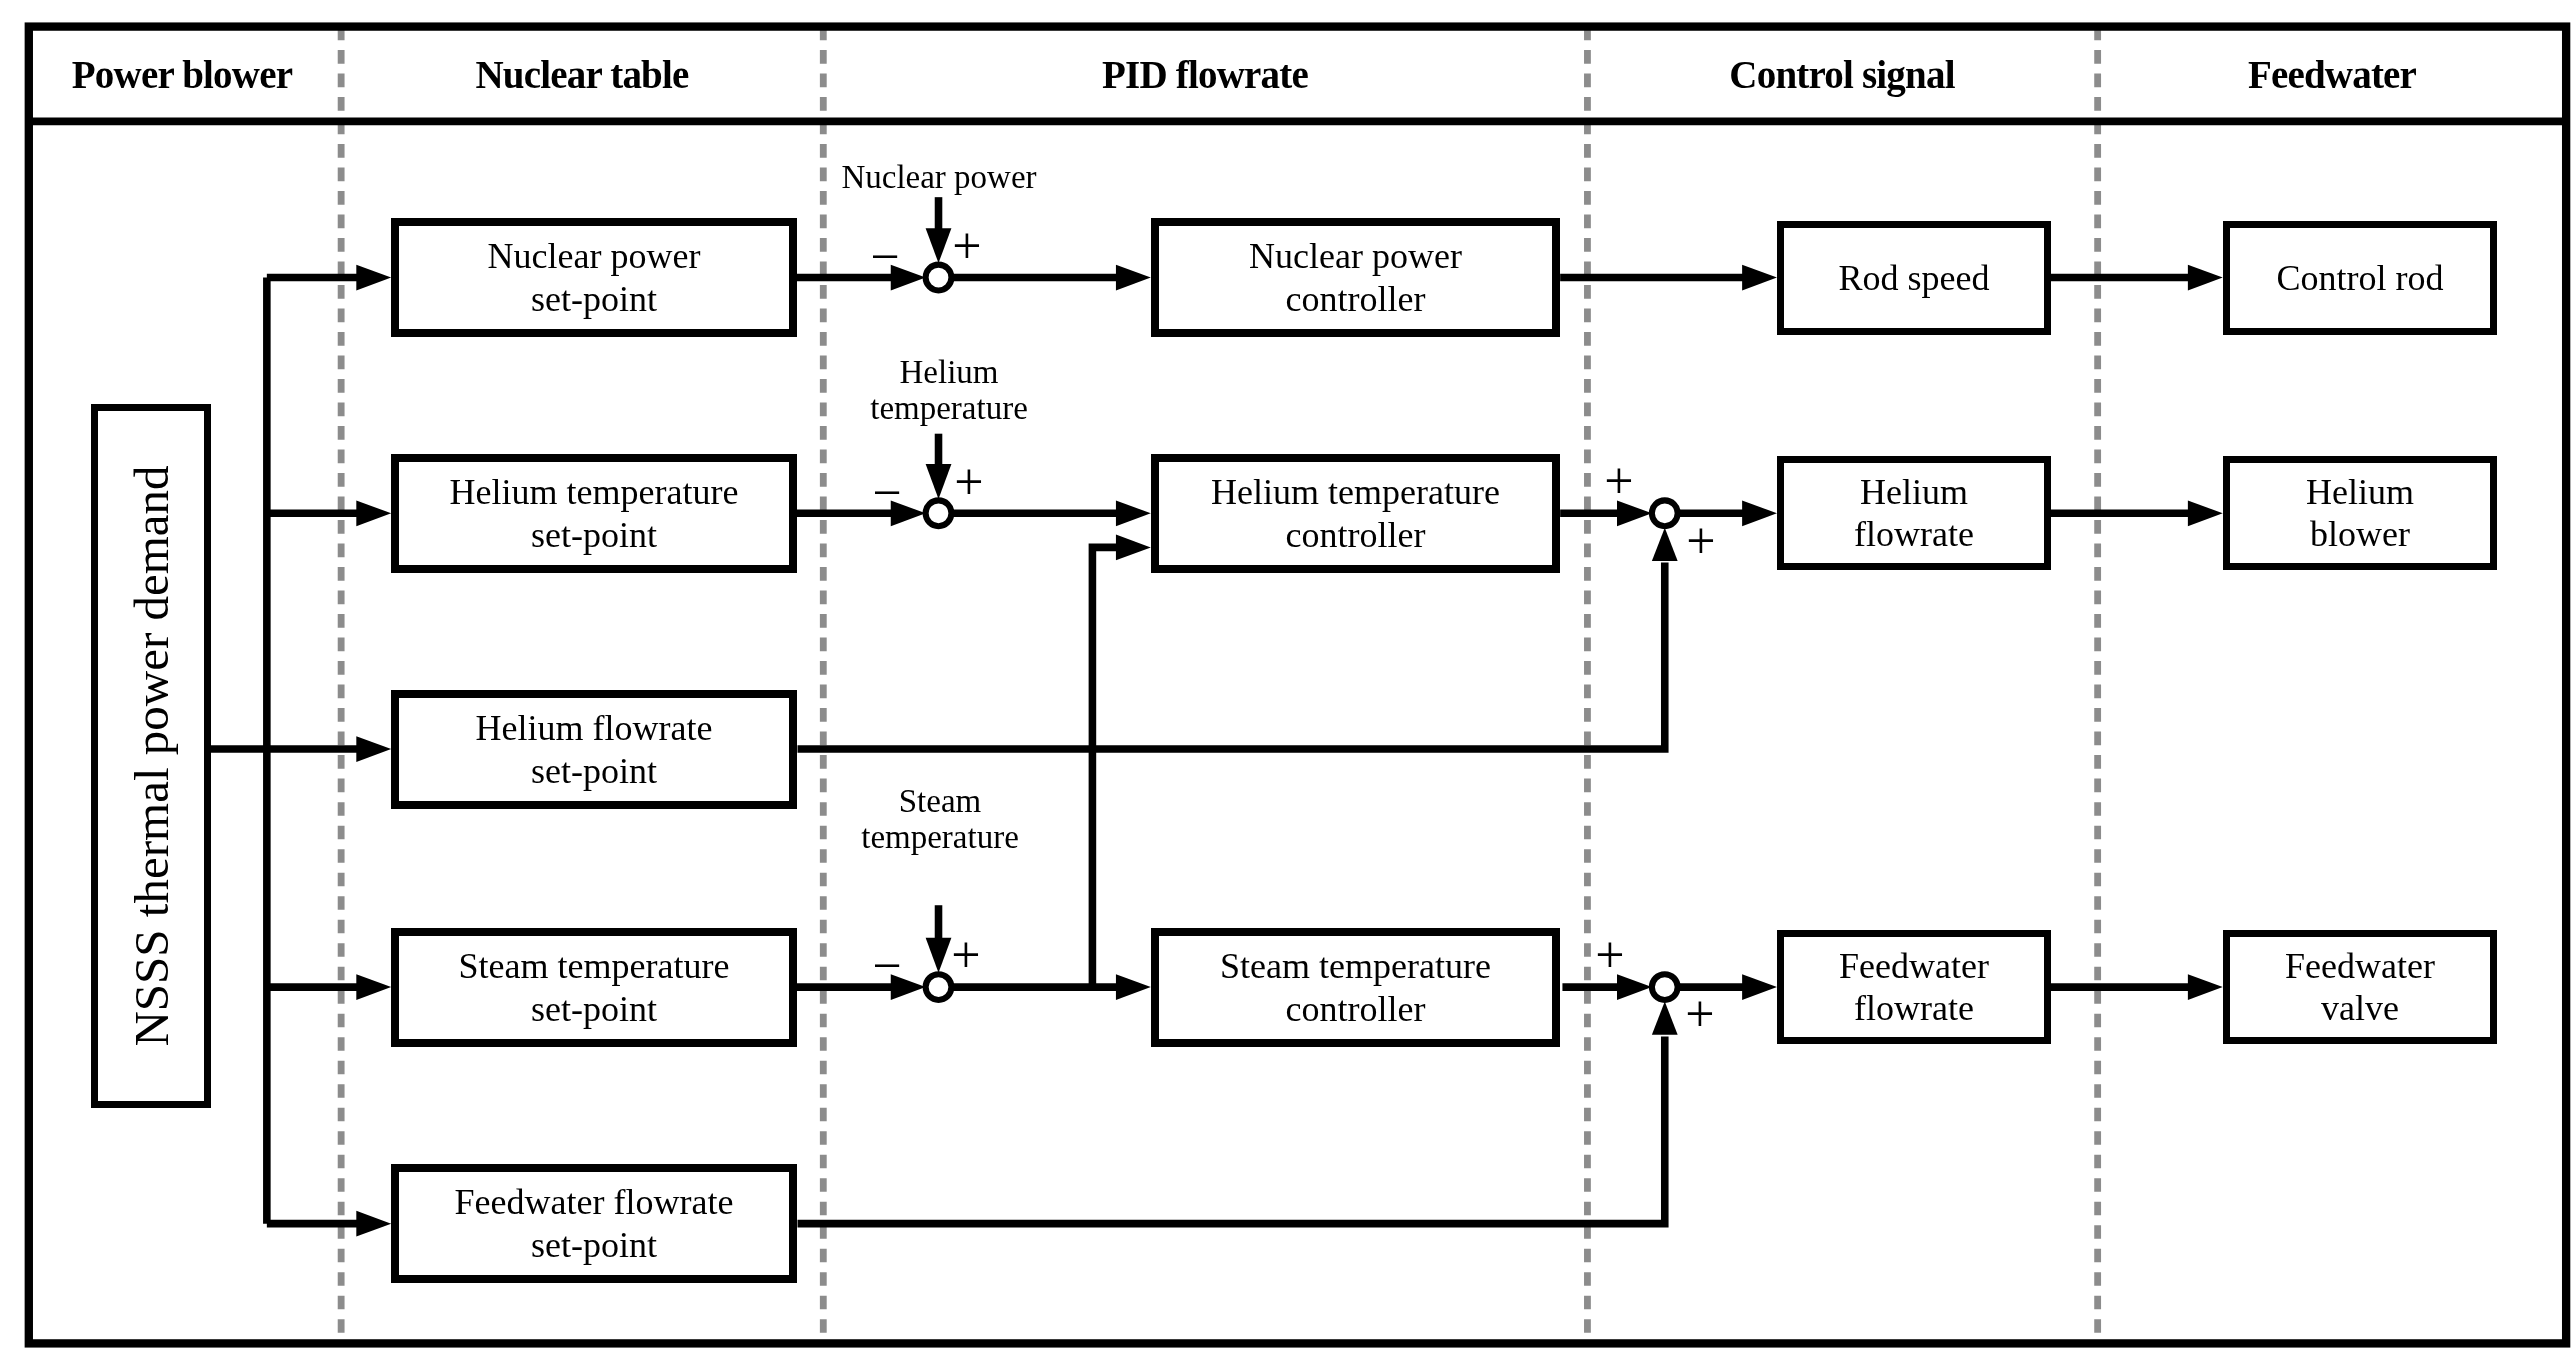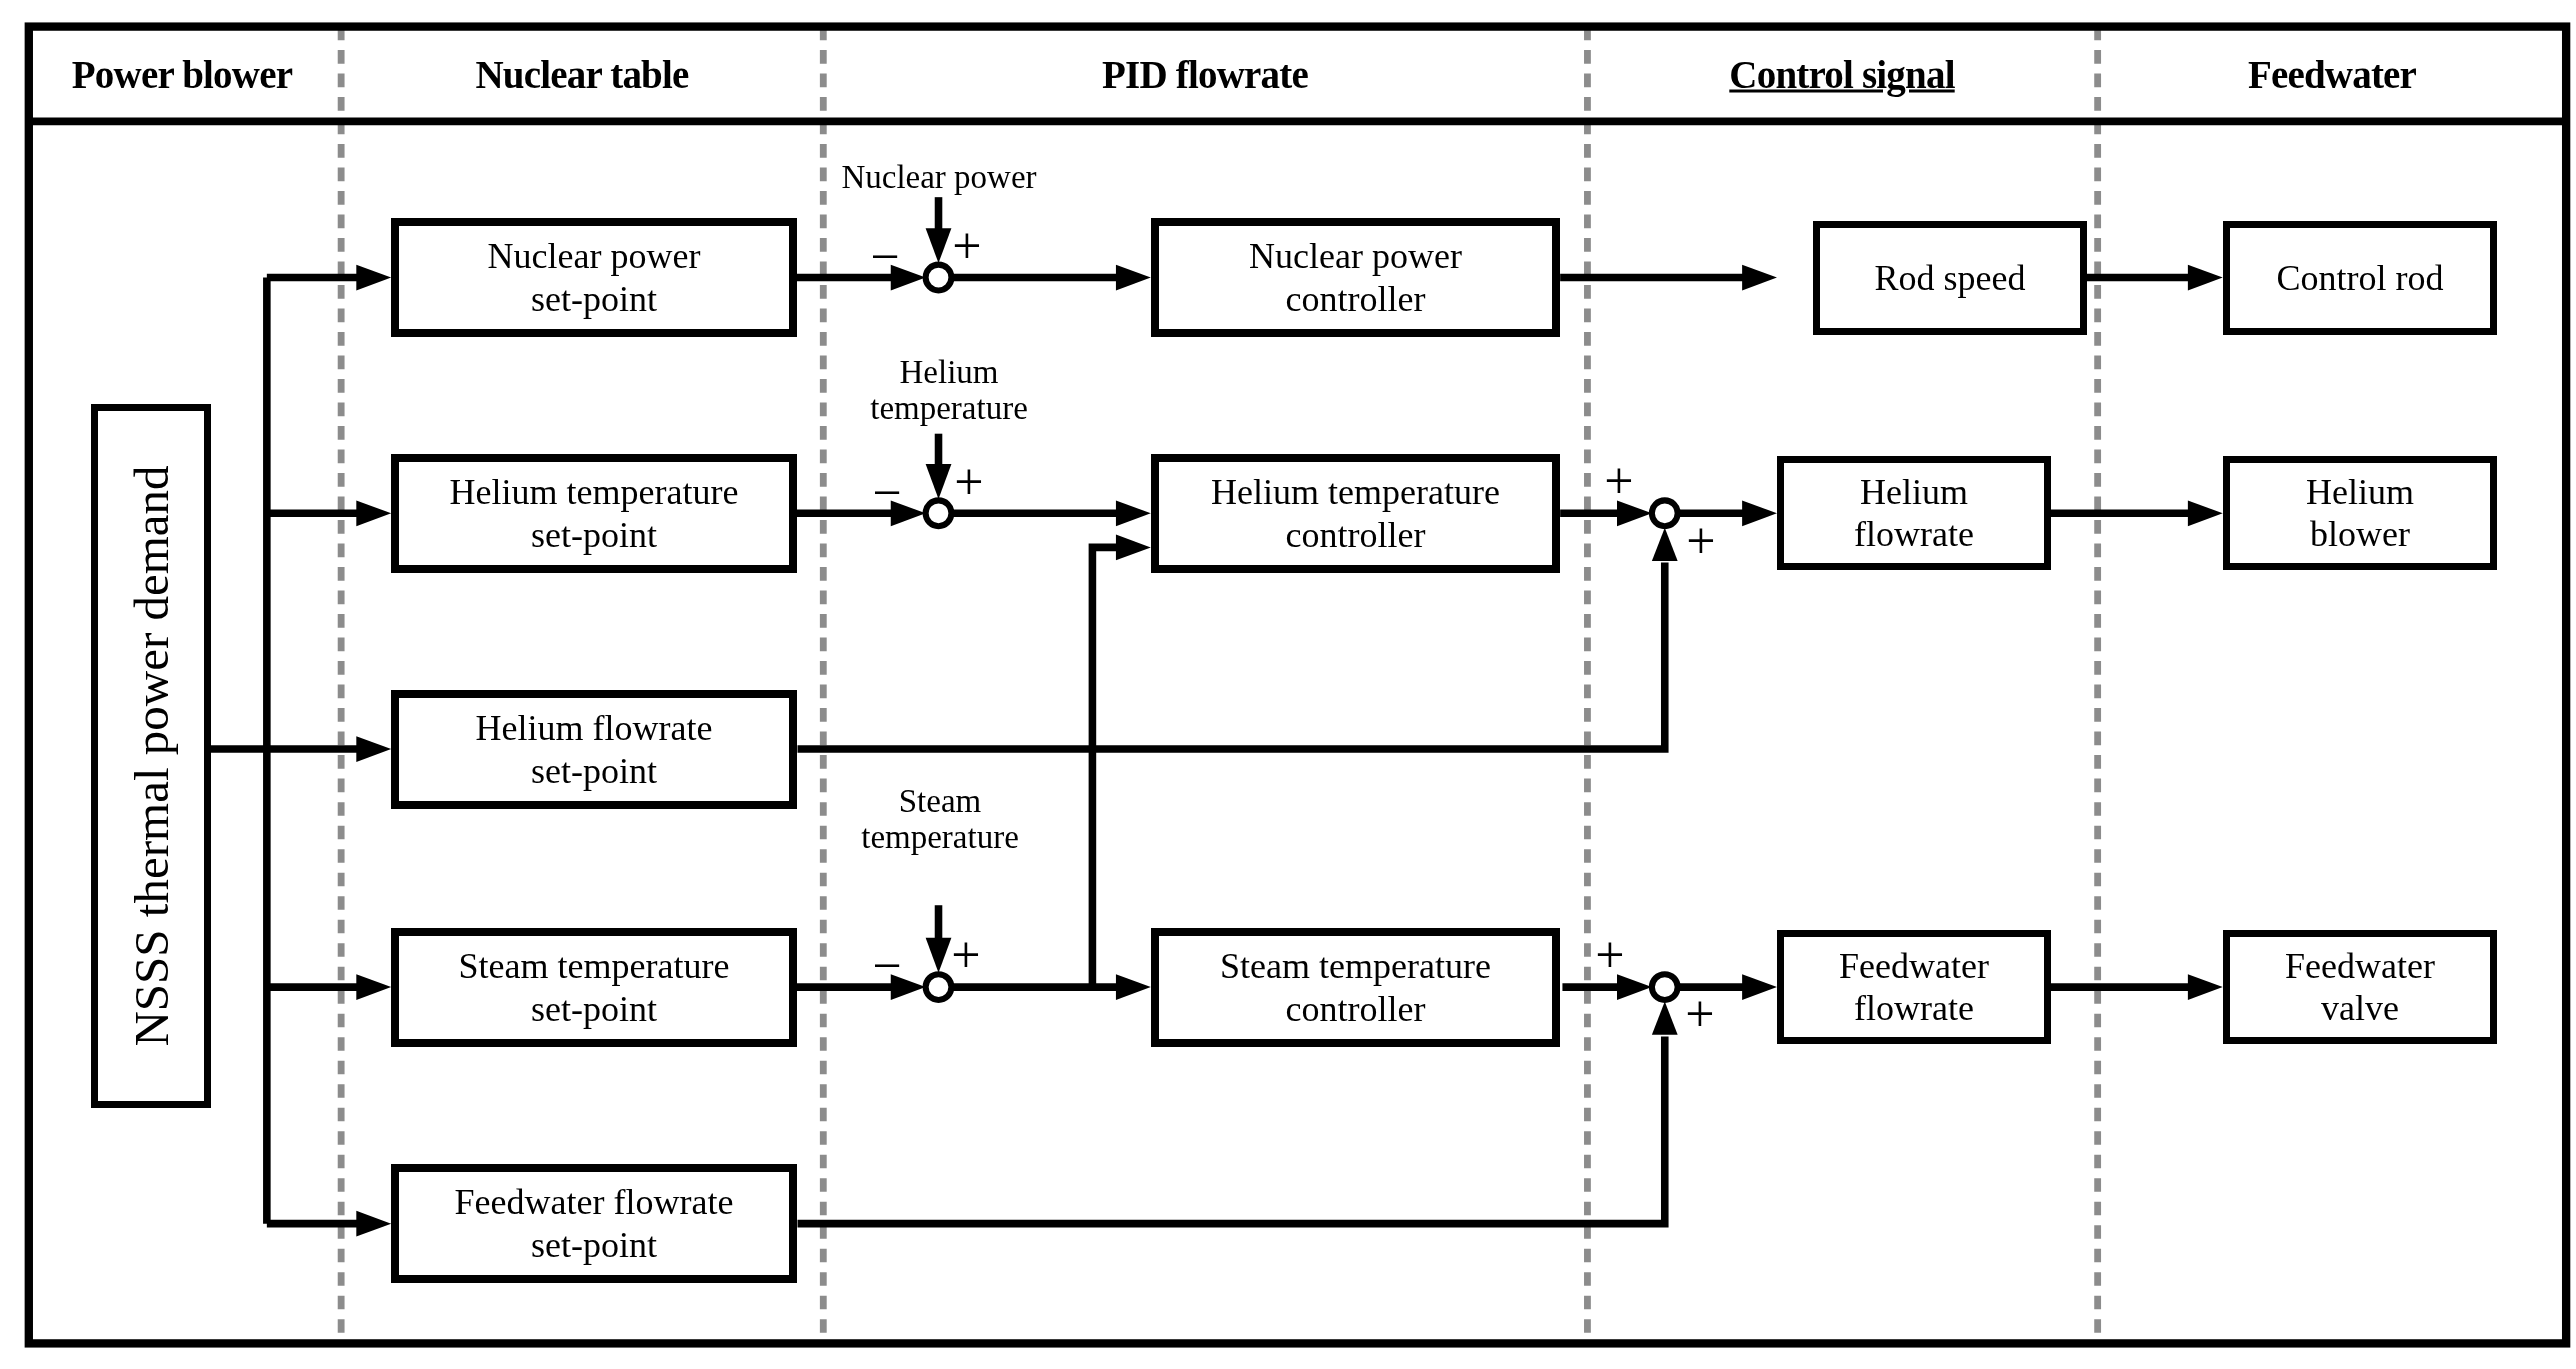--- a/index.html
+++ b/index.html
@@ -153,21 +153,21 @@
 
     <g stroke="#000" fill="none">
       <rect x="38" y="35" width="3347" height="1737" stroke-width="11"></rect>
       <line x1="38" y1="160" x2="3385" y2="160" stroke-width="10"></line>
     </g>
   </svg>
 
   <div class="hdr" style="left:182px;  top:74px;">Power blower</div>
   <div class="hdr" style="left:582px;  top:74px;">Nuclear table</div>
   <div class="hdr" style="left:1205px; top:74px;">PID flowrate</div>
-  <div class="hdr" style="left:1842px; top:74px;text-decoration:underline;">Control signal</div>
+  <div class="hdr" style="left:1842px; top:74px;">Control signal</div>
   <div class="hdr" style="left:2332px; top:74px;">Feedwater</div>
 
   <div class="box thin" style="left:91px; top:404px; width:120px; height:704px;"></div>
   <div class="vlabel" style="left:151px; top:756px;">NSSS thermal power demand</div>
 
   <div class="box" style="left:391px; top:218px;  width:406px; height:119px;">Nuclear power
 set-point</div>
   <div class="box" style="left:391px; top:454px;  width:406px; height:119px;">Helium temperature
 set-point</div>
   <div class="box" style="left:391px; top:690px;  width:406px; height:119px;">Helium flowrate
@@ -196,21 +196,21 @@
   <div class="sign" style="left:969px; top:482px;">+</div>
   <div class="sign" style="left:887px; top:966px;">−</div>
   <div class="sign" style="left:966px; top:955px;">+</div>
 
   <div class="sign" style="left:1619px; top:481px;">+</div>
   <div class="sign" style="left:1701px; top:541px;">+</div>
 
   <div class="sign" style="left:1610px; top:955px;">+</div>
   <div class="sign" style="left:1700px; top:1014px;">+</div>
 
-  <div class="box thin" style="left:1777px; top:221px;  width:274px; height:114px;margin-left:36px;">Rod speed</div>
+  <div class="box thin" style="left:1777px; top:221px;  width:274px; height:114px;">Rod speed</div>
   <div class="box thin" style="left:1777px; top:456px;  width:274px; height:114px;">Helium
 flowrate</div>
   <div class="box thin" style="left:1777px; top:930px; width:274px; height:114px;">Feedwater
 flowrate</div>
 
   <div class="box thin" style="left:2223px; top:221px;  width:274px; height:114px;">Control rod</div>
   <div class="box thin" style="left:2223px; top:456px;  width:274px; height:114px;">Helium
 blower</div>
   <div class="box thin" style="left:2223px; top:930px; width:274px; height:114px;">Feedwater
 valve</div>

